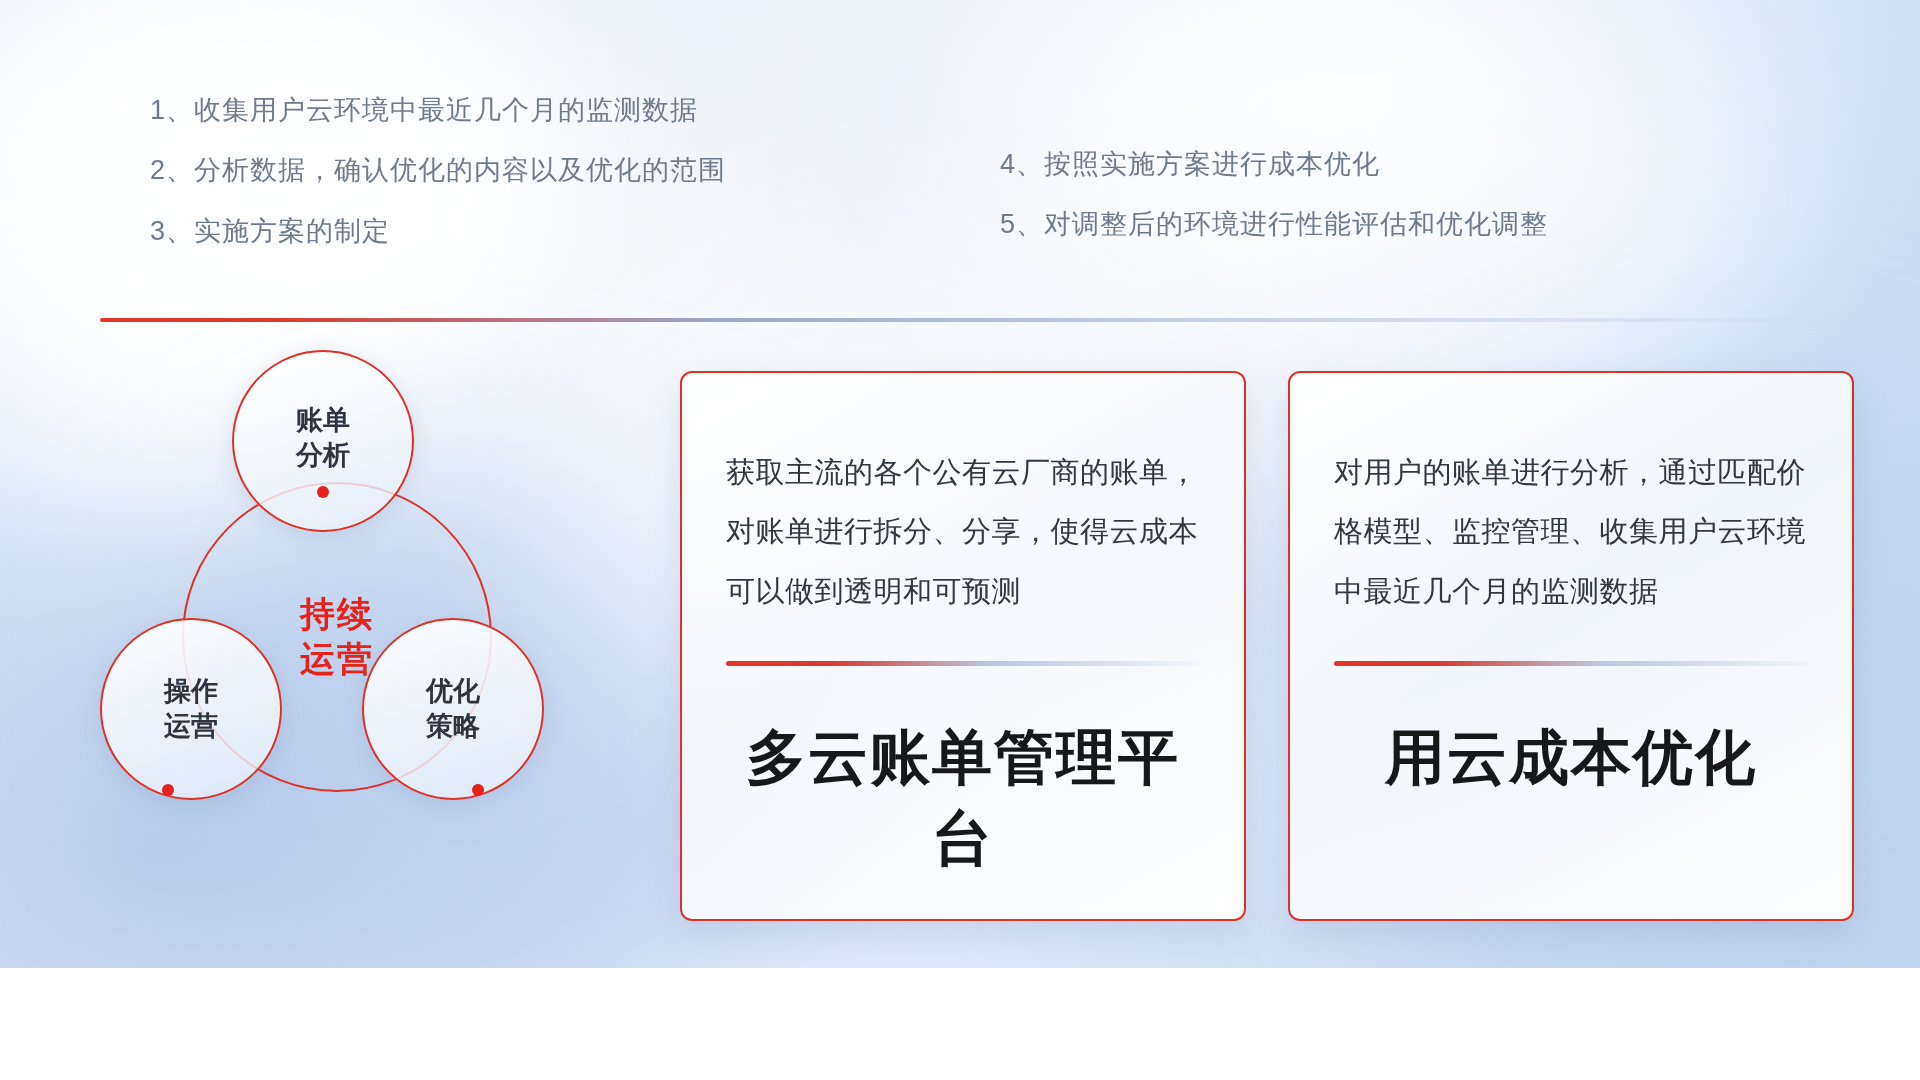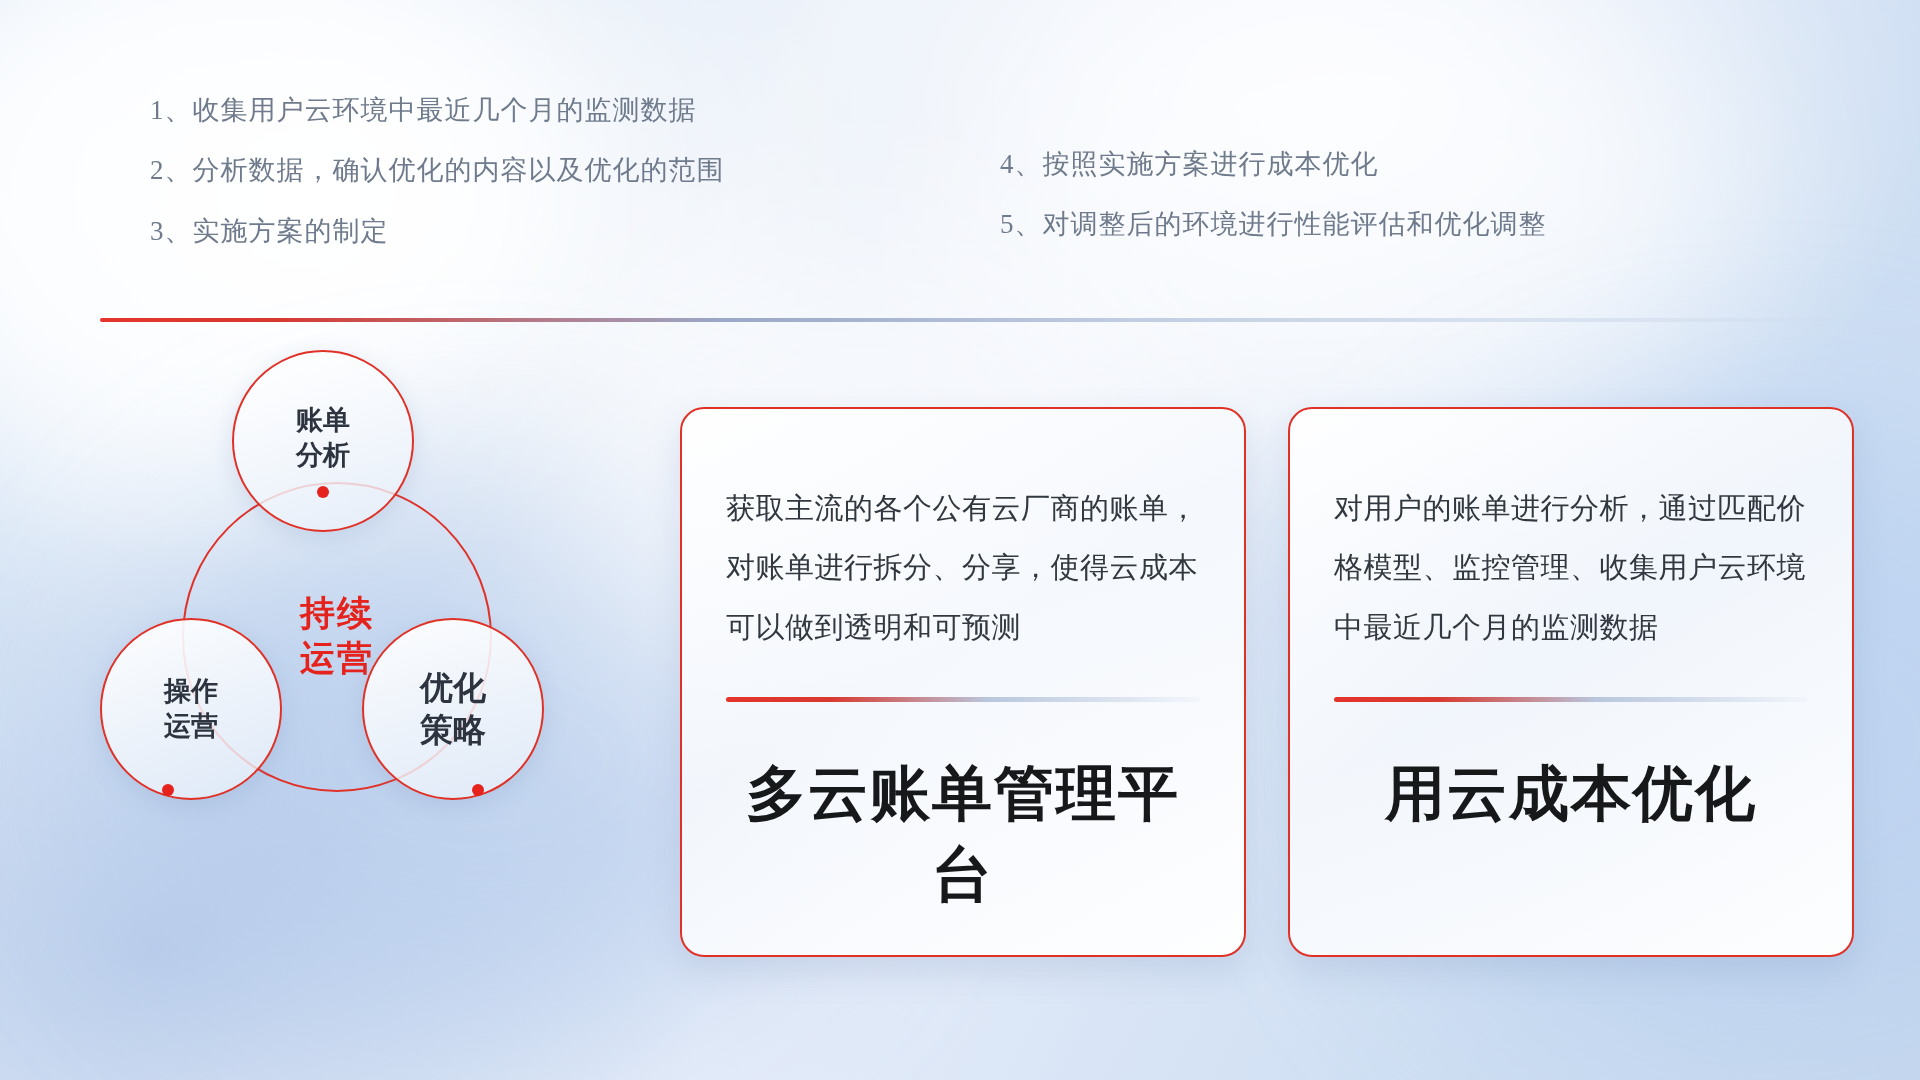--- a/index.html
+++ b/index.html
@@ -7,29 +7,28 @@
     padding: 0;
     width: 1920px;
     height: 1080px;
     overflow: hidden;
     font-family: "Liberation Sans", sans-serif;
   }
 
   #stage {
     position: relative;
     width: 1920px;
-    height: 1080px;
+    height: 968px;
     background:
       radial-gradient(900px 620px at 16% 18%, rgba(255,255,255,0.92) 0%, rgba(255,255,255,0.0) 62%),
       radial-gradient(1000px 700px at 70% 10%, rgba(255,255,255,0.78) 0%, rgba(255,255,255,0.0) 60%),
       radial-gradient(800px 600px at 92% 52%, rgba(203,222,245,0.85) 0%, rgba(203,222,245,0.0) 65%),
       radial-gradient(900px 700px at 8% 88%, rgba(176,198,232,0.80) 0%, rgba(176,198,232,0.0) 62%),
       linear-gradient(118deg, #cfe0f4 0%, #dfeaf7 18%, #eef3fa 34%, #e7eefa 50%, #d9e5f6 66%, #cddef2 82%, #c6d8ee 100%);
     overflow: hidden;
-    font-family: Liberation Serif, serif;
   }
 
   
   .wash {
     position: absolute;
     border-radius: 50%;
     filter: blur(90px);
     pointer-events: none;
   }
   .wash.w1 { left: -180px; top: -120px; width: 760px; height: 620px; background: rgba(255,255,255,0.85); }
@@ -99,21 +98,21 @@
     background: linear-gradient(160deg, rgba(255,255,255,0.95), rgba(232,240,250,0.75));
     box-shadow: 0 6px 22px rgba(120,145,185,0.22);
   }
   #circle-left .vlabel { color: #2d3440; font-size: 27px; }
   
   #circle-right {
     left: 262px; top: 268px; width: 182px; height: 182px;
     background: linear-gradient(160deg, rgba(255,255,255,0.95), rgba(232,240,250,0.75));
     box-shadow: 0 6px 22px rgba(120,145,185,0.22);
   }
-  #circle-right .vlabel { color: #2d3440; font-size: 33px; }
+  #circle-right .vlabel { color: #2d3440; font-size: 27px; }
   
   #circle-center {
     left: 82px; top: 132px; width: 310px; height: 310px;
     border: 2px solid #e03127;
     background: transparent;
   }
   #circle-center .vlabel {
     color: #e5231c;
     font-size: 35px;
     letter-spacing: 2px;
@@ -124,25 +123,25 @@
     border-radius: 50%;
     background: #e5231c;
   }
   #dot-top   { left: 217px; top: 136px; }
   #dot-left  { left: 62px;  top: 434px; }
   #dot-right { left: 372px; top: 434px; }
 
   
   .card {
     position: absolute;
-    top: 407px;
+    top: 371px;
     width: 566px;
     height: 550px;
     border: 2px solid #e03127;
-    border-radius: 24px;
+    border-radius: 12px;
     background: linear-gradient(150deg, rgba(255,255,255,0.94) 0%, rgba(246,249,253,0.90) 45%, rgba(255,255,255,0.97) 100%);
     box-shadow: 0 14px 34px rgba(110,135,175,0.20);
     box-sizing: border-box;
     padding: 70px 44px 0 44px;
   }
   #card-1 { left: 680px; }
   #card-2 { left: 1288px; }
 
   .card-body {
     color: #32383f;

